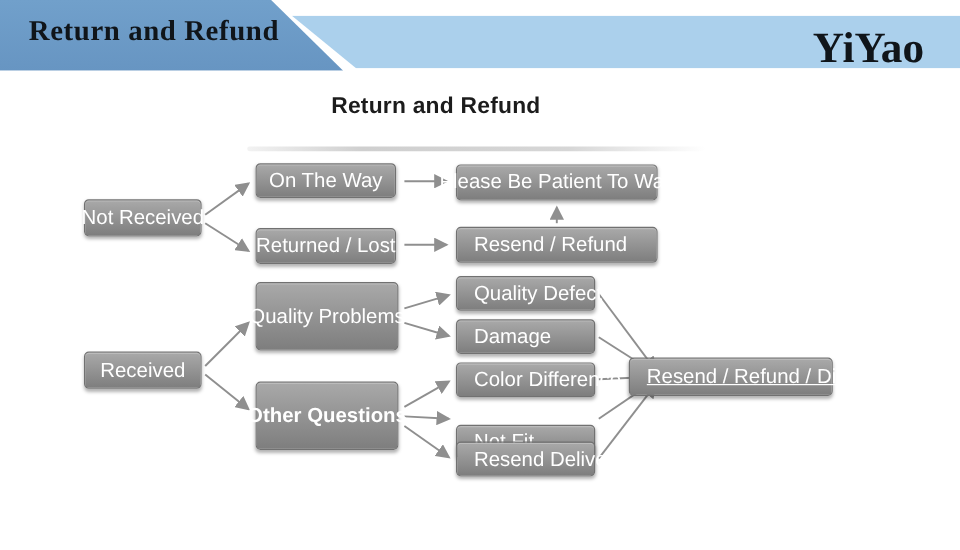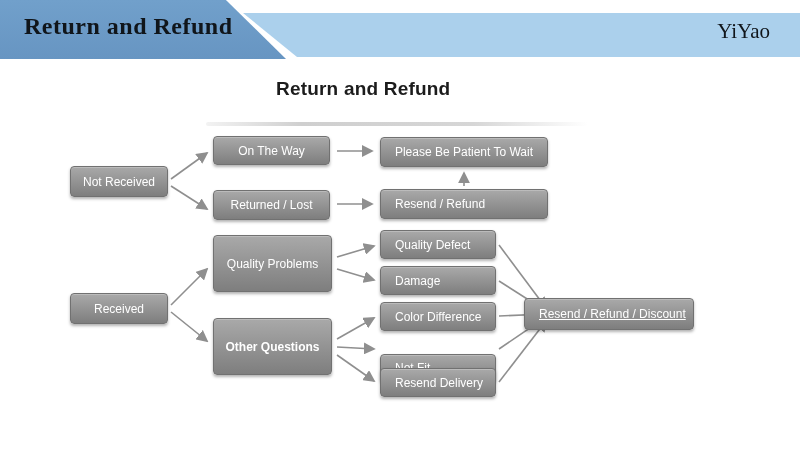--- a/index.html
+++ b/index.html
@@ -29,21 +29,21 @@
   }
   .header-title {
     position: absolute; top: 13px; left: 24px;
     font-family: "Liberation Serif", serif;
     font-weight: 700; font-size: 24px; color: #10151a;
     letter-spacing: 0.5px;
   }
   .brand {
     position: absolute; top: 19px; right: 30px;
     font-family: "Liberation Serif", serif;
-    font-weight: 400; font-size: 21px; color: #10151a;
+    font-weight: 700; font-size: 36px; color: #10151a;
   }
 
   
   .diagram-title {
     position: absolute; top: 78px; left: 276px;
     font-size: 19px; font-weight: 700; color: #1c1c1c;
     letter-spacing: 0.2px;
   }
 
   
@@ -56,21 +56,21 @@
 
   
   .node {
     position: absolute;
     display: flex; align-items: center; justify-content: center;
     background: linear-gradient(180deg, #a9a9a9, #7e7e7e);
     border: 1px solid #717171;
     border-radius: 4px;
     box-shadow: 0 2px 3px rgba(0,0,0,0.30), inset 0 1px 0 rgba(255,255,255,0.22);
     color: #ffffff;
-    font-size: 12px;
+    font-size: 17px;
     white-space: nowrap;
   }
   .node.align-left { justify-content: flex-start; padding-left: 14px; }
 
   .n-not-received   { left: 70px;  top: 166px; width: 98px;  height: 31px; }
   .n-on-the-way     { left: 213px; top: 136px; width: 117px; height: 29px; }
   .n-please-wait    { left: 380px; top: 137px; width: 168px; height: 30px; }
   .n-returned-lost  { left: 213px; top: 190px; width: 117px; height: 30px; }
   .n-resend-refund  { left: 380px; top: 189px; width: 168px; height: 30px; }
   .n-quality-problems { left: 213px; top: 235px; width: 119px; height: 57px; }

